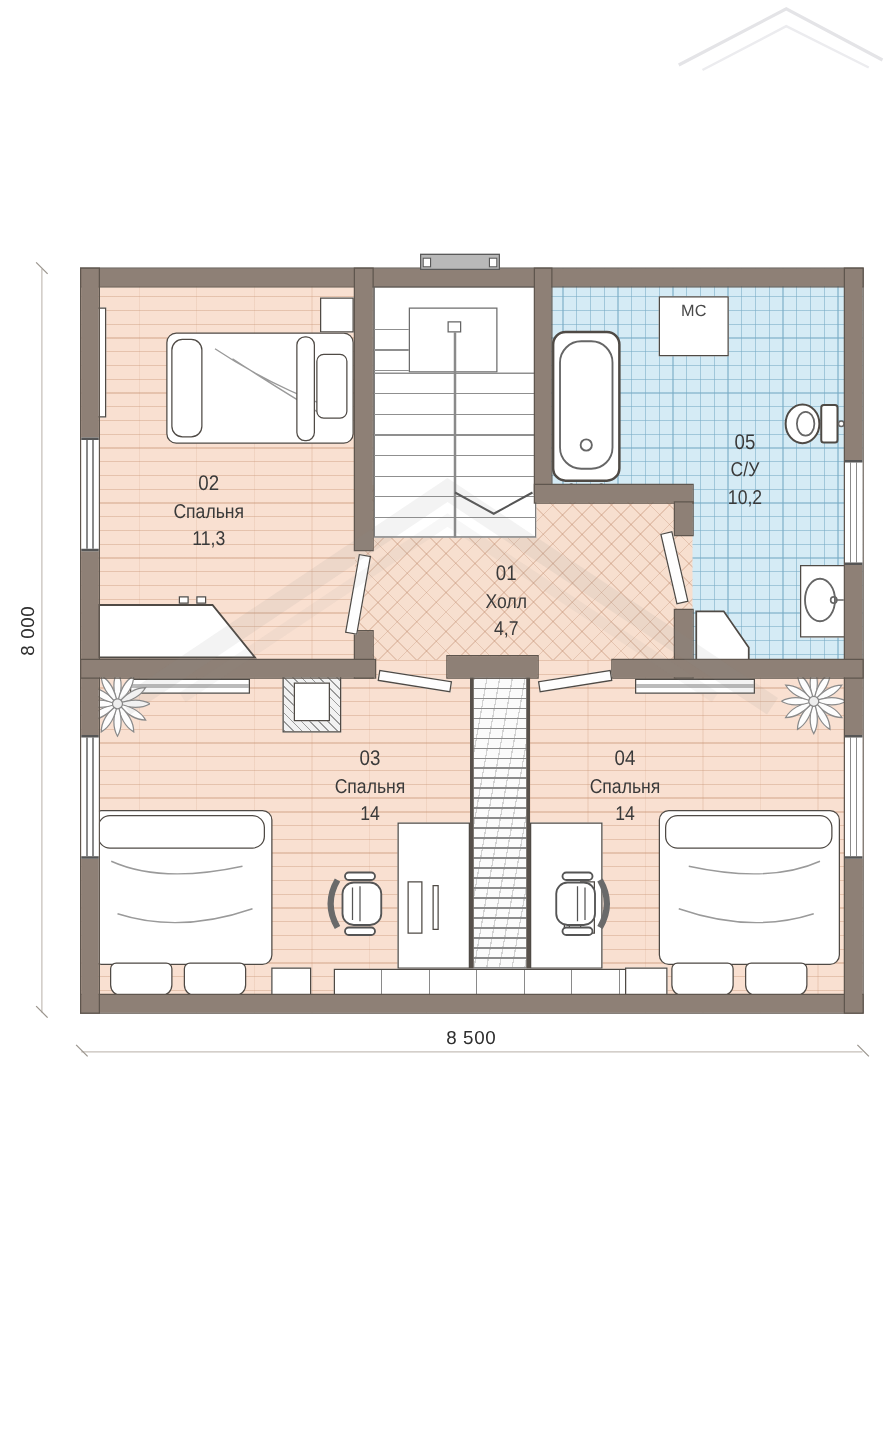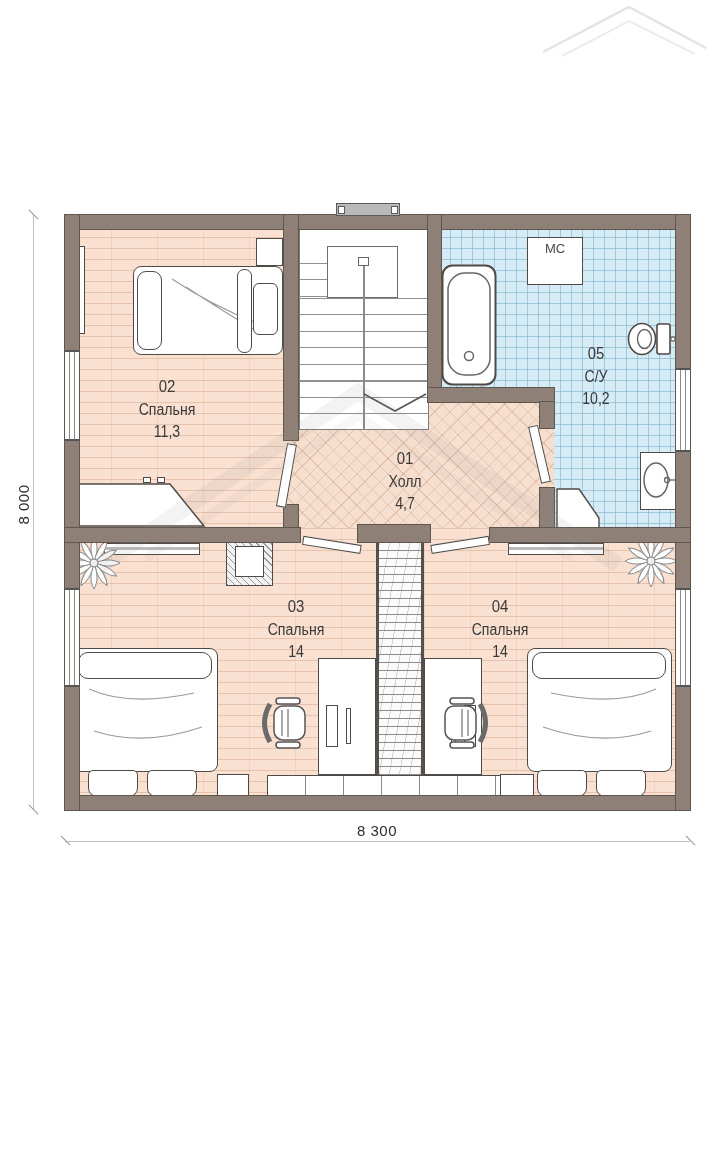--- a/index.html
+++ b/index.html
@@ -262,21 +262,21 @@
     <div>14</div>
   </div>
 
   <div class="dimline" style="left:33px;top:215px;width:1px;height:595px;"></div>
   <div class="tick" style="left:27px;top:214px;"></div>
   <div class="tick" style="left:27px;top:809px;"></div>
   <div class="dimtext" style="left:0px;top:496px;width:46px;transform:rotate(-90deg);">8 000</div>
   <div class="dimline" style="left:65px;top:841px;width:625px;height:1px;"></div>
   <div class="tick" style="left:59px;top:840px;"></div>
   <div class="tick" style="left:684px;top:840px;"></div>
-  <div class="dimtext" style="left:322px;top:822px;width:110px;">8 300</div>
+  <div class="dimtext" style="left:322px;top:822px;width:110px;">8 500</div>
 
   <svg class="wmark-svg" width="712" height="1160" viewBox="0 0 712 1160">
     <polyline points="543,52 629,7 706,48" fill="none" stroke="#e4e4e7" stroke-width="2.5"></polyline>
     <polyline points="562,56 629,21 695,54" fill="none" stroke="#ececef" stroke-width="2"></polyline>
     <polyline points="100,565 358,392 618,565" fill="none" stroke="rgba(140,140,140,0.10)" stroke-width="16"></polyline>
     <polyline points="146,558 358,416 572,558" fill="none" stroke="rgba(140,140,140,0.07)" stroke-width="9"></polyline>
   </svg>
 
 </div>
 

